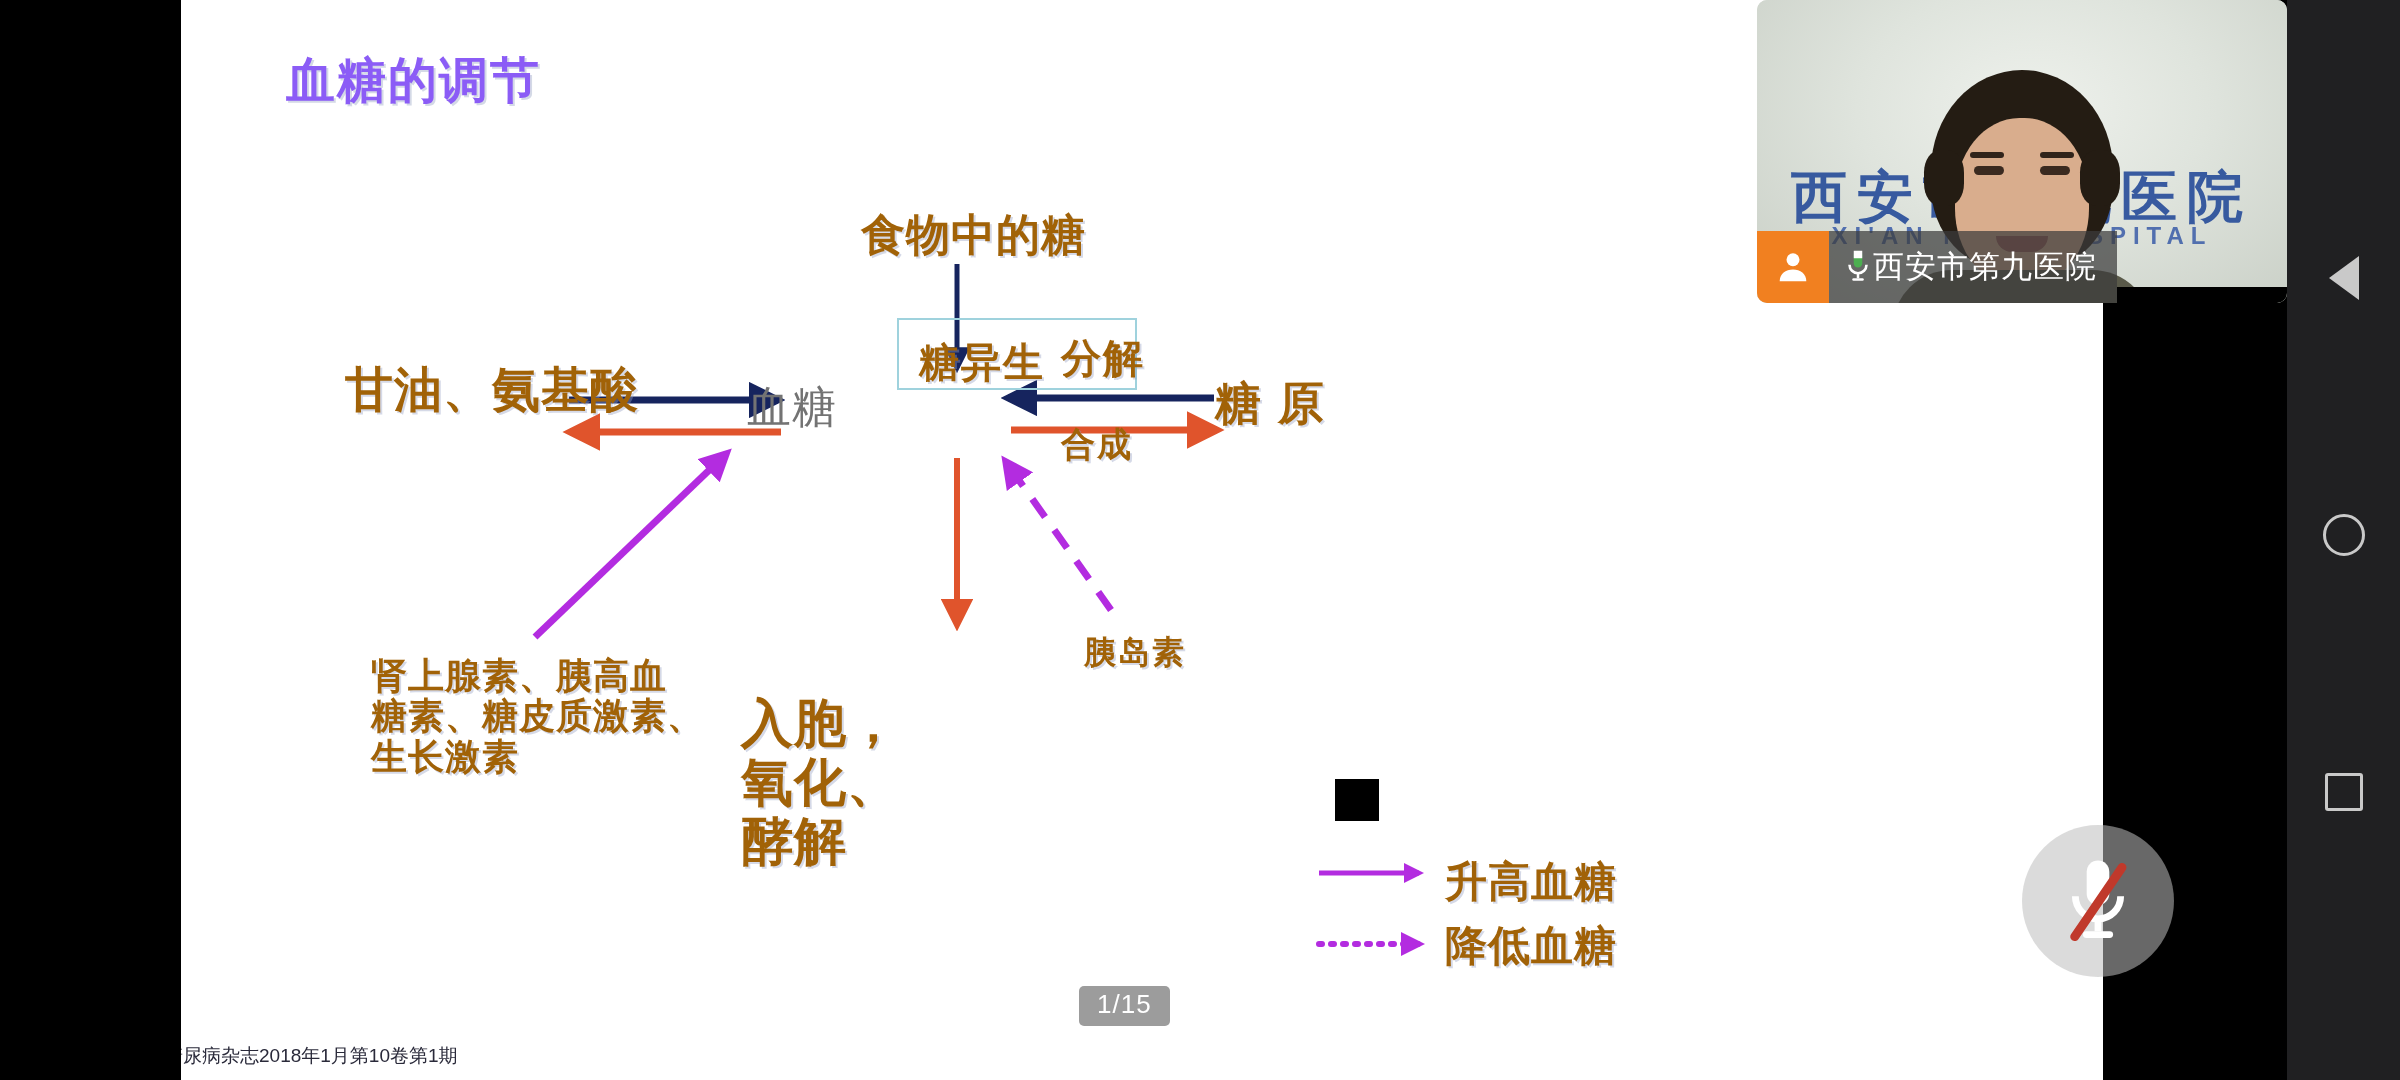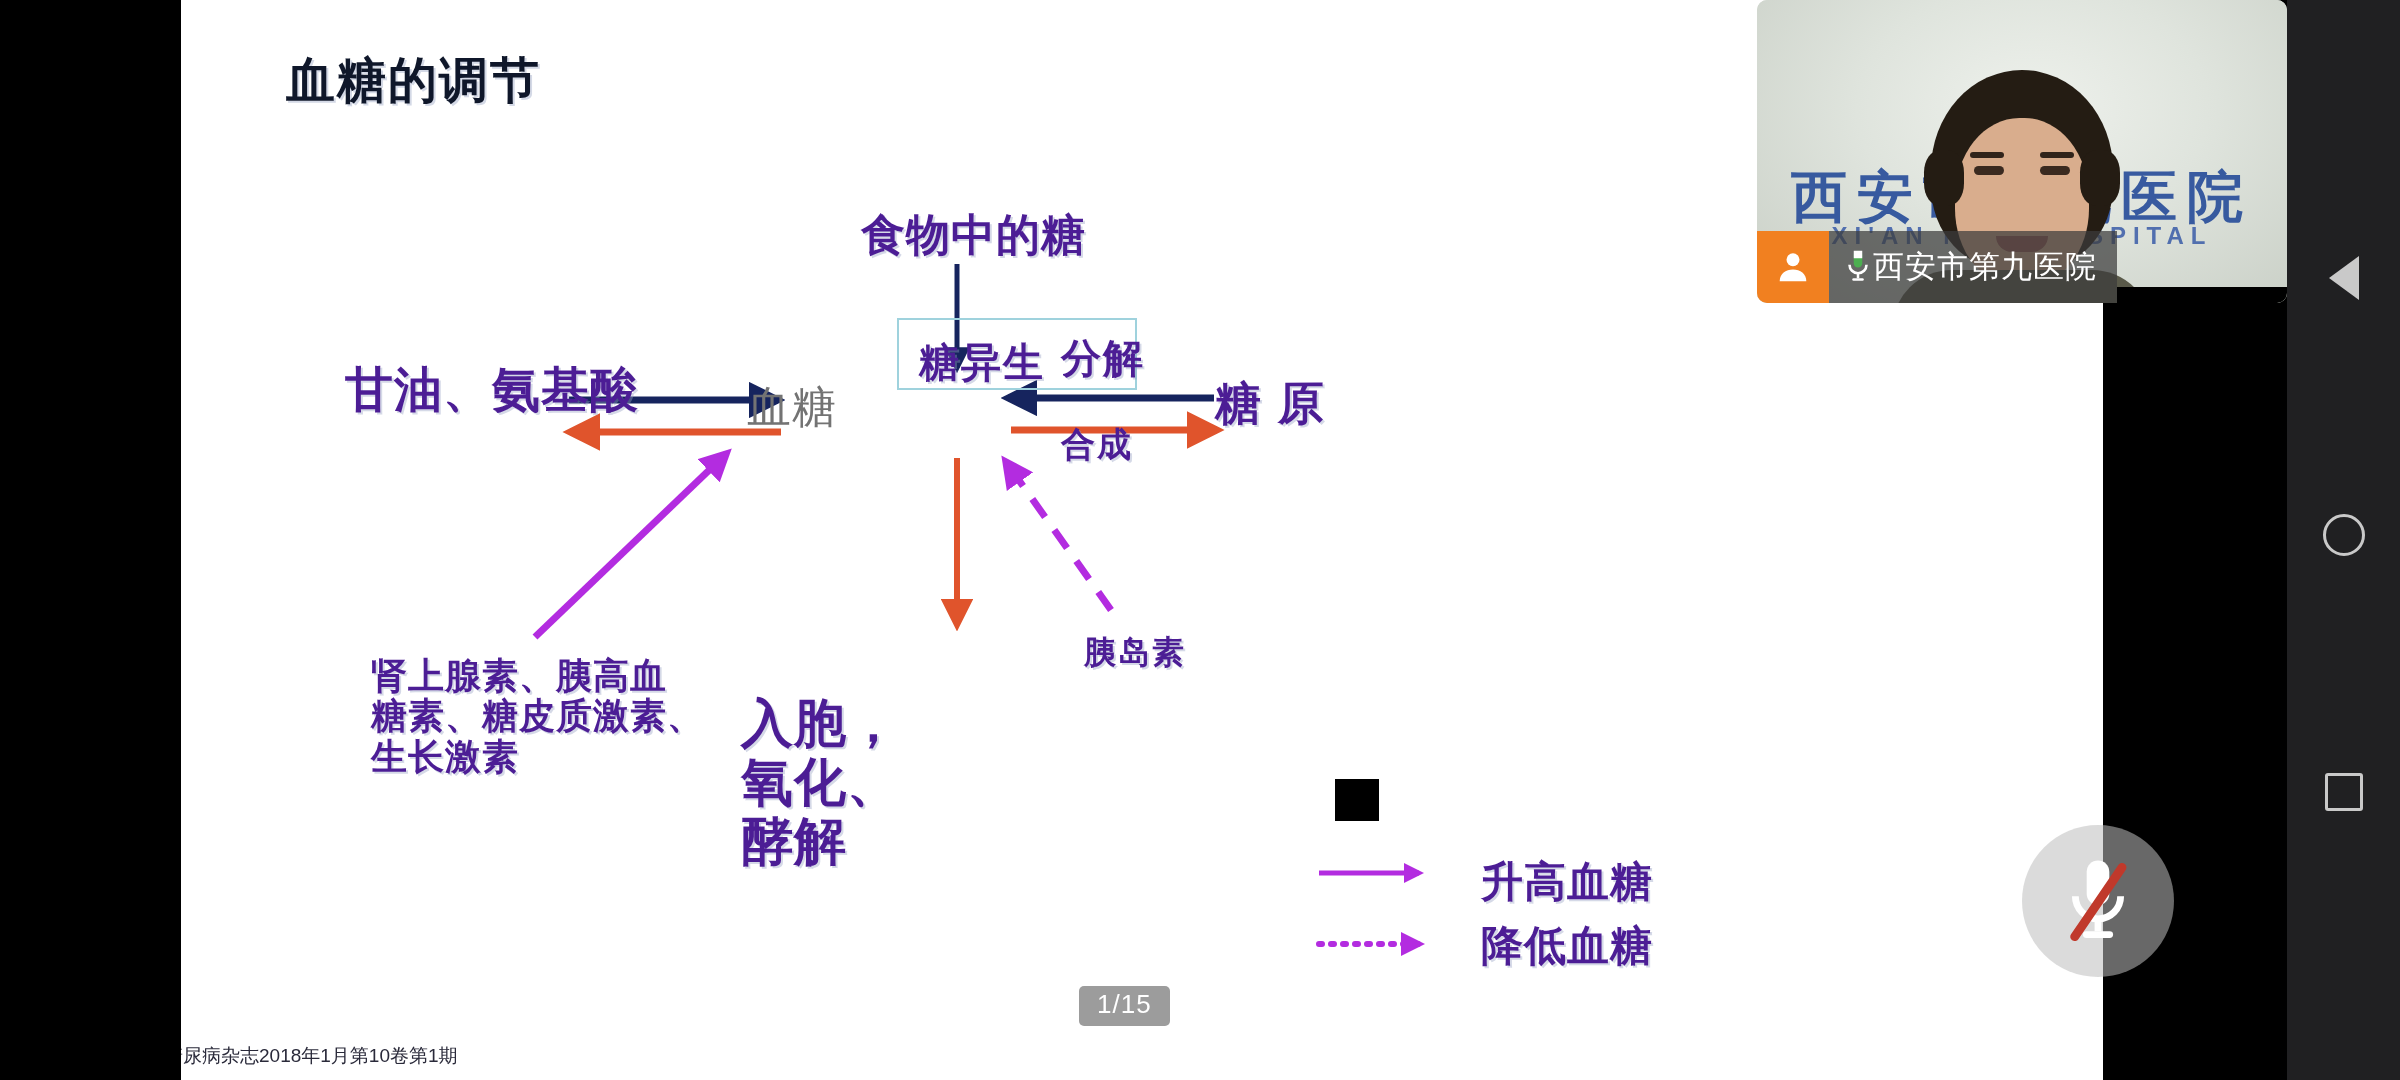--- a/index.html
+++ b/index.html
@@ -17,25 +17,25 @@
     position: absolute;
     left: 181px; top: 0px;
     width: 1922px; height: 1080px;
     background: #ffffff;
     overflow: hidden;
   }
 
   .title {
     position: absolute; left: 105px; top: 48px;
     font-size: 49px; font-weight: 700; letter-spacing: 2px;
-    color: #0f172a;
+    color: #8b5cf6;
     text-shadow: 2px 2px 0 rgba(160,170,200,.45);
   }
 
-  .nd { color:#4c1d95; font-weight:700; text-shadow: 2px 2px 0 rgba(150,160,195,.40); }
+  .nd { color:#a16207; font-weight:700; text-shadow: 2px 2px 0 rgba(150,160,195,.40); }
 
   .lbl-food  { position:absolute; left:680px; top:206px; font-size:44px; letter-spacing:1px; }
   .lbl-gluco { position:absolute; left:738px; top:335px; font-size:40px; letter-spacing:2px; }
   .lbl-left  { position:absolute; left:164px; top:358px; font-size:48px; letter-spacing:1px; }
   .lbl-blood { position:absolute; left:566px; top:378px; font-size:44px; letter-spacing:1px;
                color:#737373; font-weight:400; text-shadow:none; }
   .lbl-decomp{ position:absolute; left:880px; top:331px; font-size:40px; letter-spacing:2px;text-align:center; }
   .lbl-synth { position:absolute; left:880px; top:422px; font-size:34px; letter-spacing:2px; }
   .lbl-glyco { position:absolute; left:1034px; top:373px; font-size:46px; letter-spacing:2px; }
   .lbl-insu  { position:absolute; left:903px; top:631px; font-size:32px; letter-spacing:2px; }
@@ -53,21 +53,21 @@
   .gluco-box {
     position:absolute; left:716px; top:318px;
     width:240px; height:72px;
     border:2px solid #9fd2dd; background:transparent;
   }
 
   
   #arrows { position:absolute; left:0; top:0; width:1922px; height:1080px; }
 
   
-  .legend { position:absolute; left:1184px; top:850px; }
+  .legend { position:absolute; left:1148px; top:850px; }
   .legend-row { display:flex; align-items:center; height:64px; }
   .legend-row .lg-text { font-size:42px; letter-spacing:1px; margin-left:8px; }
   .legend-sw { width:108px; height:30px; position:relative; }
 
   .black-square { position:absolute; left:1154px; top:779px; width:44px; height:42px; background:#000; }
 
   .footer {
     position:absolute; left:-55px; top:1043px; width:100%;
     font-size:19px; color:#2a2a3a; letter-spacing:0px;
   }

